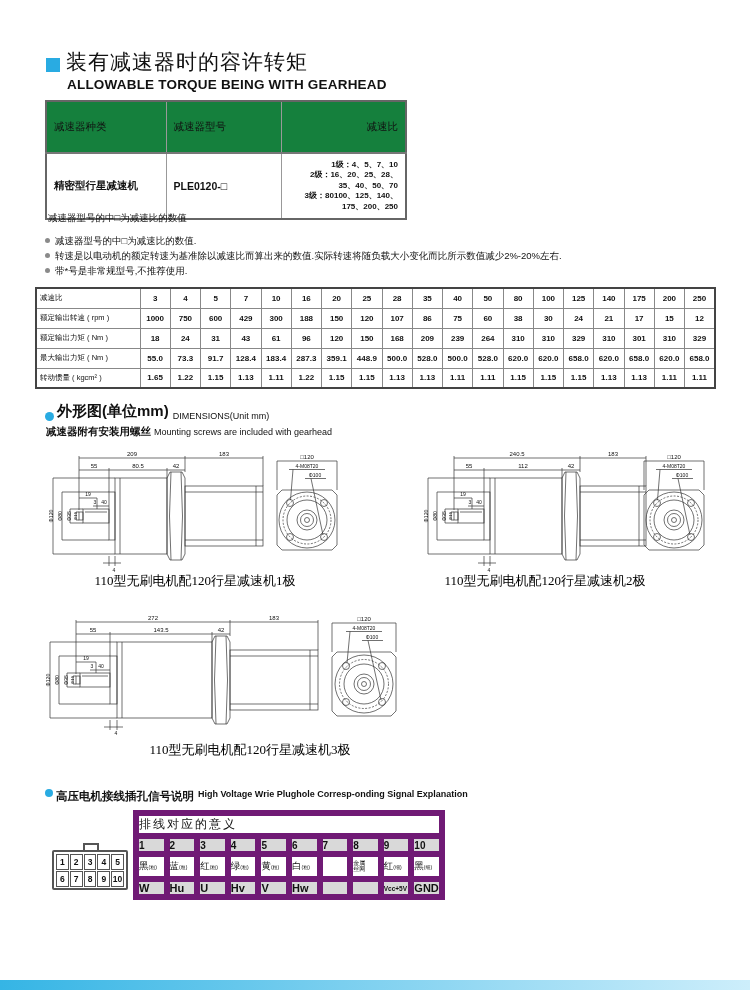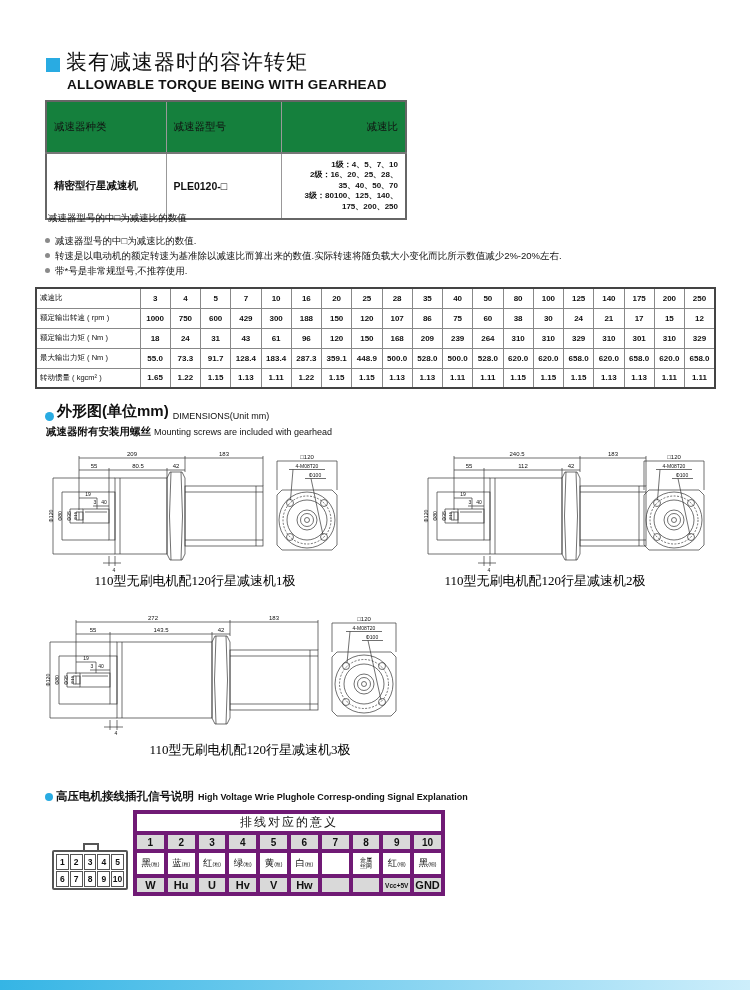--- a/index.html
+++ b/index.html
@@ -43,26 +43,26 @@
 
   
   .drawing{position:absolute}
   .drawing line,.drawing path,.drawing rect,.drawing circle,.drawing polygon{stroke:#333;stroke-width:.7;fill:none}
   .drawing text{fill:#111;stroke:none;font-size:6px;font-family:"Liberation Sans","DejaVu Sans",sans-serif}
   .drawing text.sm{font-size:5px}
   .drawing text.rot{font-size:5.2px}
   .caption{position:absolute;text-align:center;font-family:"Liberation Serif","DejaVu Serif",serif;font-size:13px;color:#000}
 
   
-  .sig-head{position:absolute;left:45px;top:789px;display:flex;align-items:center}
+  .sig-head{position:absolute;left:45px;top:789px;display:flex;align-items:flex-start}
   .sig-cn{font-size:11.5px;font-weight:bold}
   .sig-en{font-size:9px;font-weight:bold;margin-left:4px}
 
   .pin-table{position:absolute;left:133px;top:810px;width:312px;border:2px solid #444;border-collapse:collapse;table-layout:fixed}
-  .pin-table td{border:4px solid #701a75;text-align:center;vertical-align:middle;padding:0}
+  .pin-table td{border:6px solid #701a75;text-align:left;vertical-align:middle;padding:0}
   .pt-title{height:20px;font-size:12px;letter-spacing:2px}
   .pt-num{height:18px;background:#d9d9d9;font-size:10px;font-weight:bold}
   .pt-color{height:25px;background:#fff;font-size:10px}
   .pt-sig{height:18px;background:#d9d9d9;font-size:11px;font-weight:bold}
   .pt-sig.small{font-size:6.5px}
   .cname{font-size:9.5px}
   .cname.tiny{display:inline-block;width:15px;font-size:6px;line-height:1.15;font-weight:normal}
   .csub{font-size:5px}
 
   

